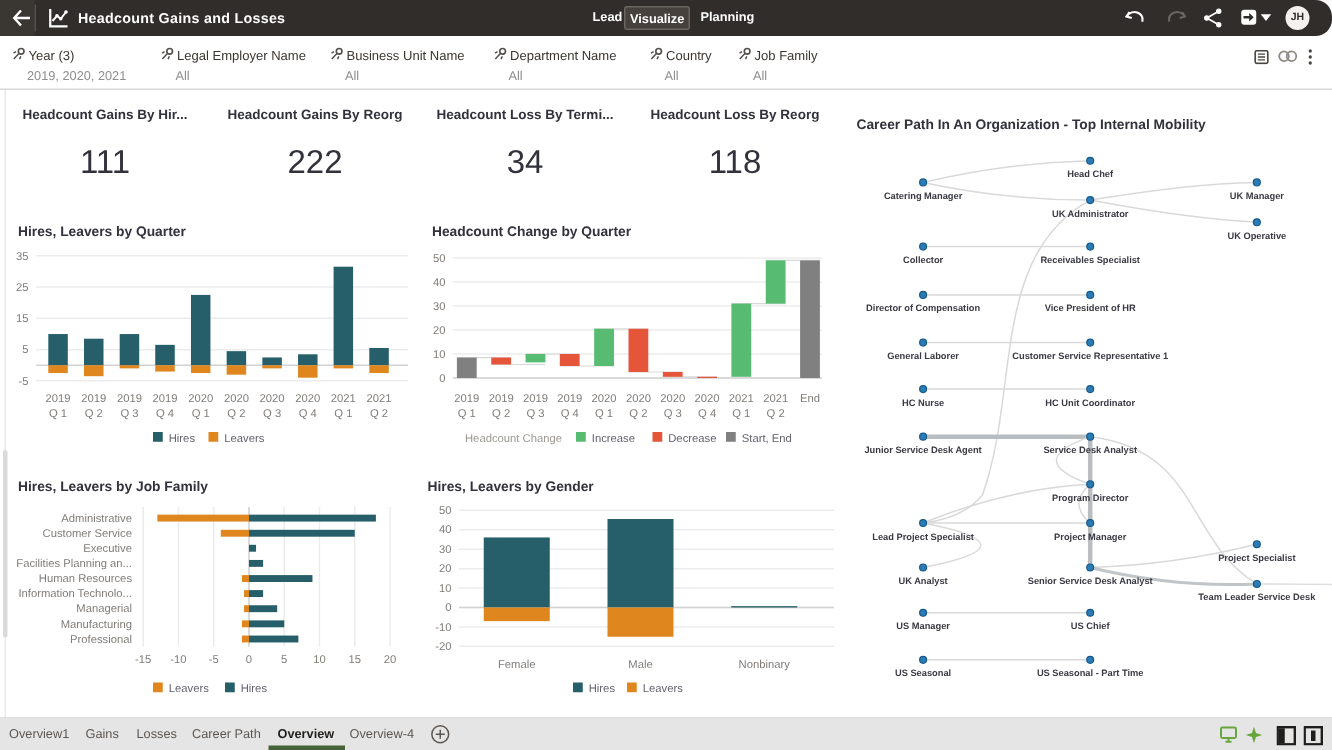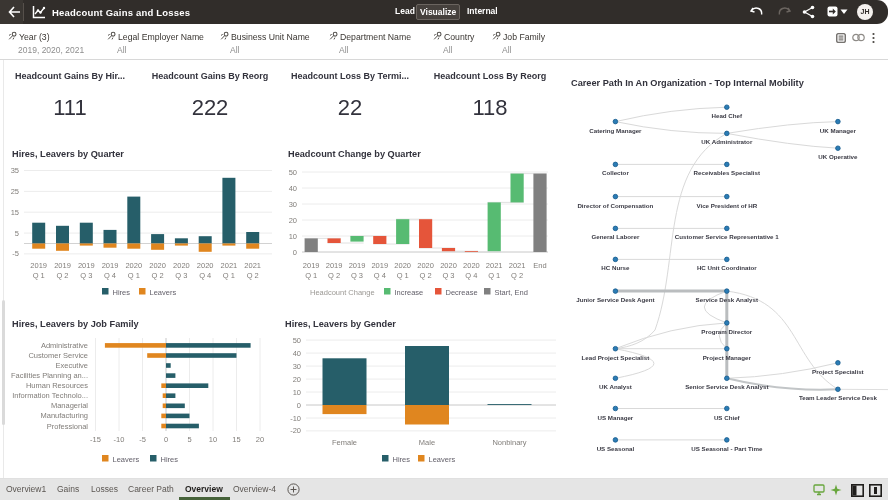--- a/index.html
+++ b/index.html
@@ -46,21 +46,21 @@
     <svg class="abs" style="left:32px;top:5px" width="14" height="14" viewBox="0 0 14 14">
       <path d="M1.5 1 V12.5 H13" stroke="#fff" stroke-width="1.5" fill="none"></path>
       <path d="M3 9 L6 5.5 L8.5 7.5 L12 3" stroke="#fff" stroke-width="1.3" fill="none"></path>
       <circle cx="6" cy="5.5" r="1.2" fill="#fff"></circle>
         <circle cx="8.5" cy="7.5" r="1.2" fill="#fff"></circle>
       <circle cx="12" cy="3" r="1.2" fill="#fff"></circle>
     </svg>
     <div class="t" style="left:52px">Headcount Gains and Losses</div>
     <div class="htab" style="left:392px">Lead</div>
     <div class="htab sel" style="left:416px">Visualize</div>
-    <div class="htab" style="left:464px">Internal</div>
+    <div class="htab" style="left:464px">Planning</div>
 
     <svg class="abs" style="left:750px;top:6px" width="14" height="12" viewBox="0 0 14 12">
       <path d="M3 2 L1 5 L4.5 6 M1.3 4.7 C3 2.5 6 1.5 8.5 2.5 C11 3.5 12 6 11.5 8.5" stroke="#fff" stroke-width="1.4" fill="none"></path>
     </svg>
 
     <svg class="abs" style="left:777px;top:6px" width="14" height="12" viewBox="0 0 14 12">
       <path d="M11 2 L13 5 L9.5 6 M12.7 4.7 C11 2.5 8 1.5 5.5 2.5 C3 3.5 2 6 2.5 8.5" stroke="#6b6560" stroke-width="1.4" fill="none"></path>
     </svg>
 
     <svg class="abs" style="left:802px;top:5px" width="13" height="14" viewBox="0 0 13 14">
@@ -140,21 +140,21 @@
         <circle cx="2.5" cy="10" r="1.1" fill="#4a4642"></circle>
 </svg>
 </div>
 
   <div class="kpi-t" style="left:0px">Headcount Gains By Hir...</div>
   <div class="kpi-t" style="left:140px">Headcount Gains By Reorg</div>
   <div class="kpi-t" style="left:280px">Headcount Loss By Termi...</div>
   <div class="kpi-t" style="left:420px">Headcount Loss By Reorg</div>
   <div class="kpi-v" style="left:0px">111</div>
   <div class="kpi-v" style="left:140px">222</div>
-  <div class="kpi-v" style="left:280px">22</div>
+  <div class="kpi-v" style="left:280px">34</div>
   <div class="kpi-v" style="left:420px">118</div>
 
   <div id="charts">
 <svg class="abs" style="left:0;top:0" width="888" height="500" viewBox="0 0 888 500" font-family="Liberation Sans, sans-serif">
 <text x="12" y="157" font-size="9.2" font-weight="bold" fill="#32323c">Hires, Leavers by Quarter</text>
 <line x1="24" y1="170.5" x2="272" y2="170.5" stroke="#ececec" stroke-width="1"></line>
 <text x="19" y="173.0" font-size="7.5" fill="#807d79" text-anchor="end">35</text>
 <line x1="24" y1="191.4" x2="272" y2="191.4" stroke="#ececec" stroke-width="1"></line>
 <text x="19" y="193.9" font-size="7.5" fill="#807d79" text-anchor="end">25</text>
 <line x1="24" y1="212.2" x2="272" y2="212.2" stroke="#ececec" stroke-width="1"></line>

